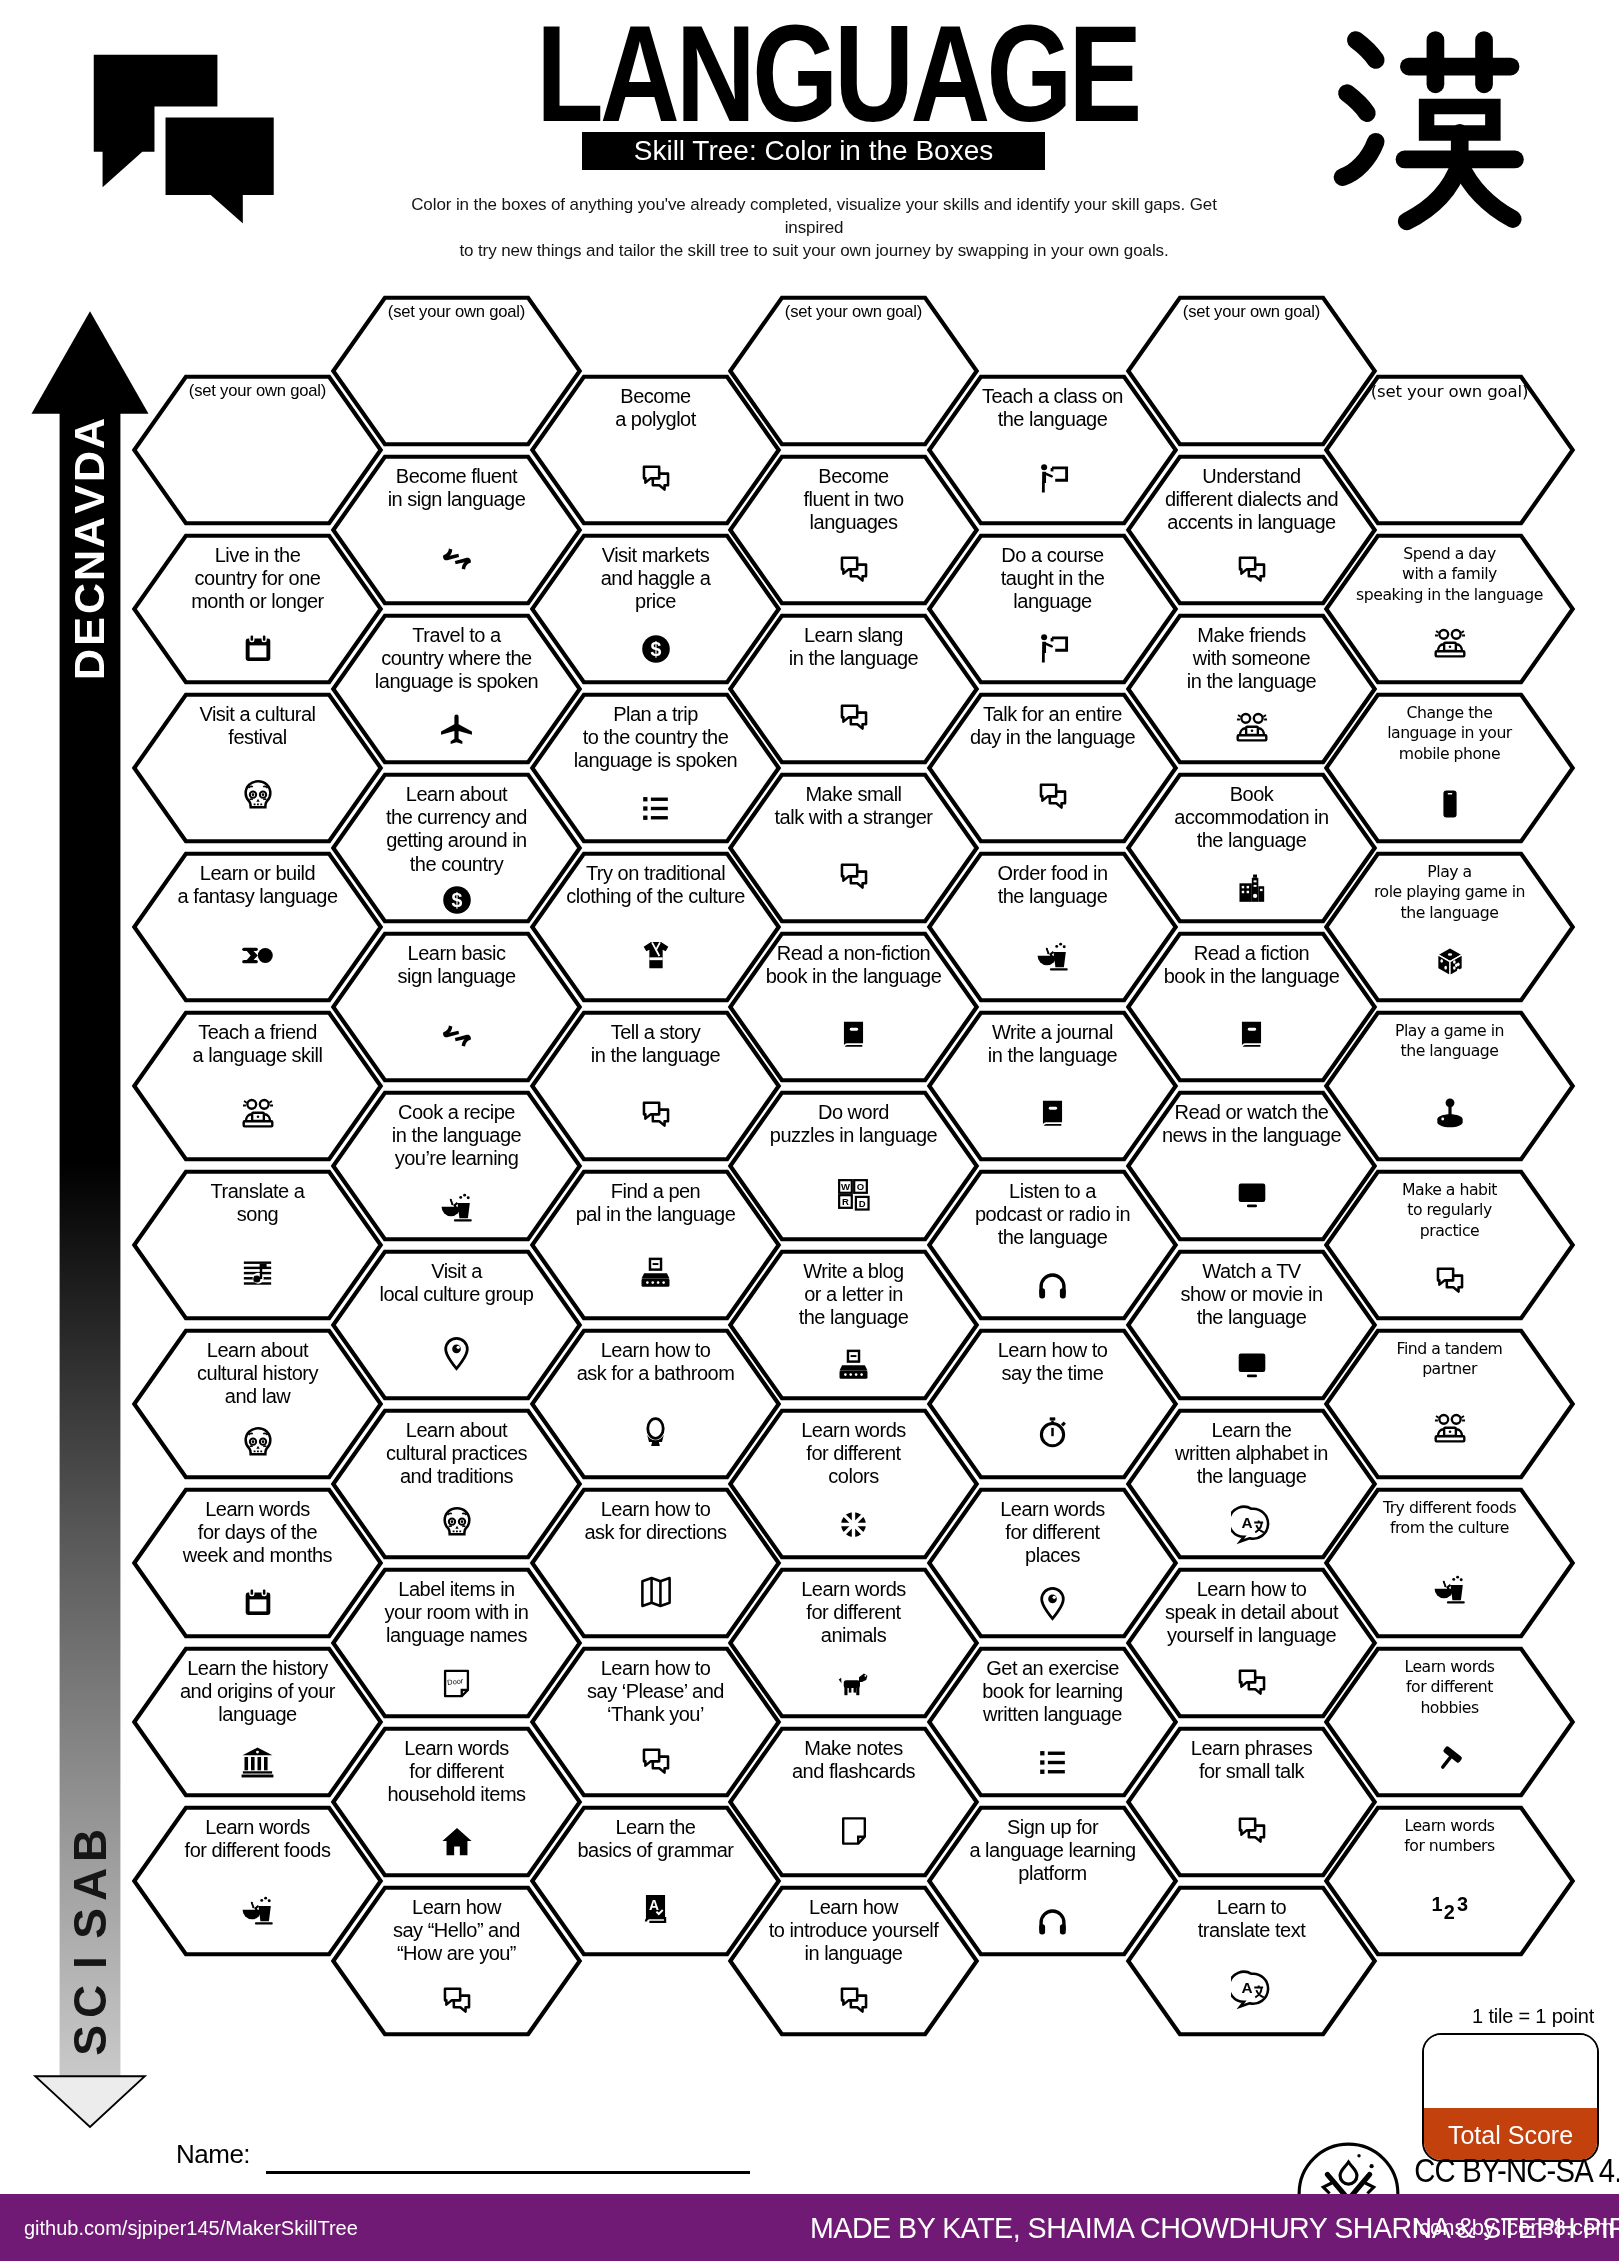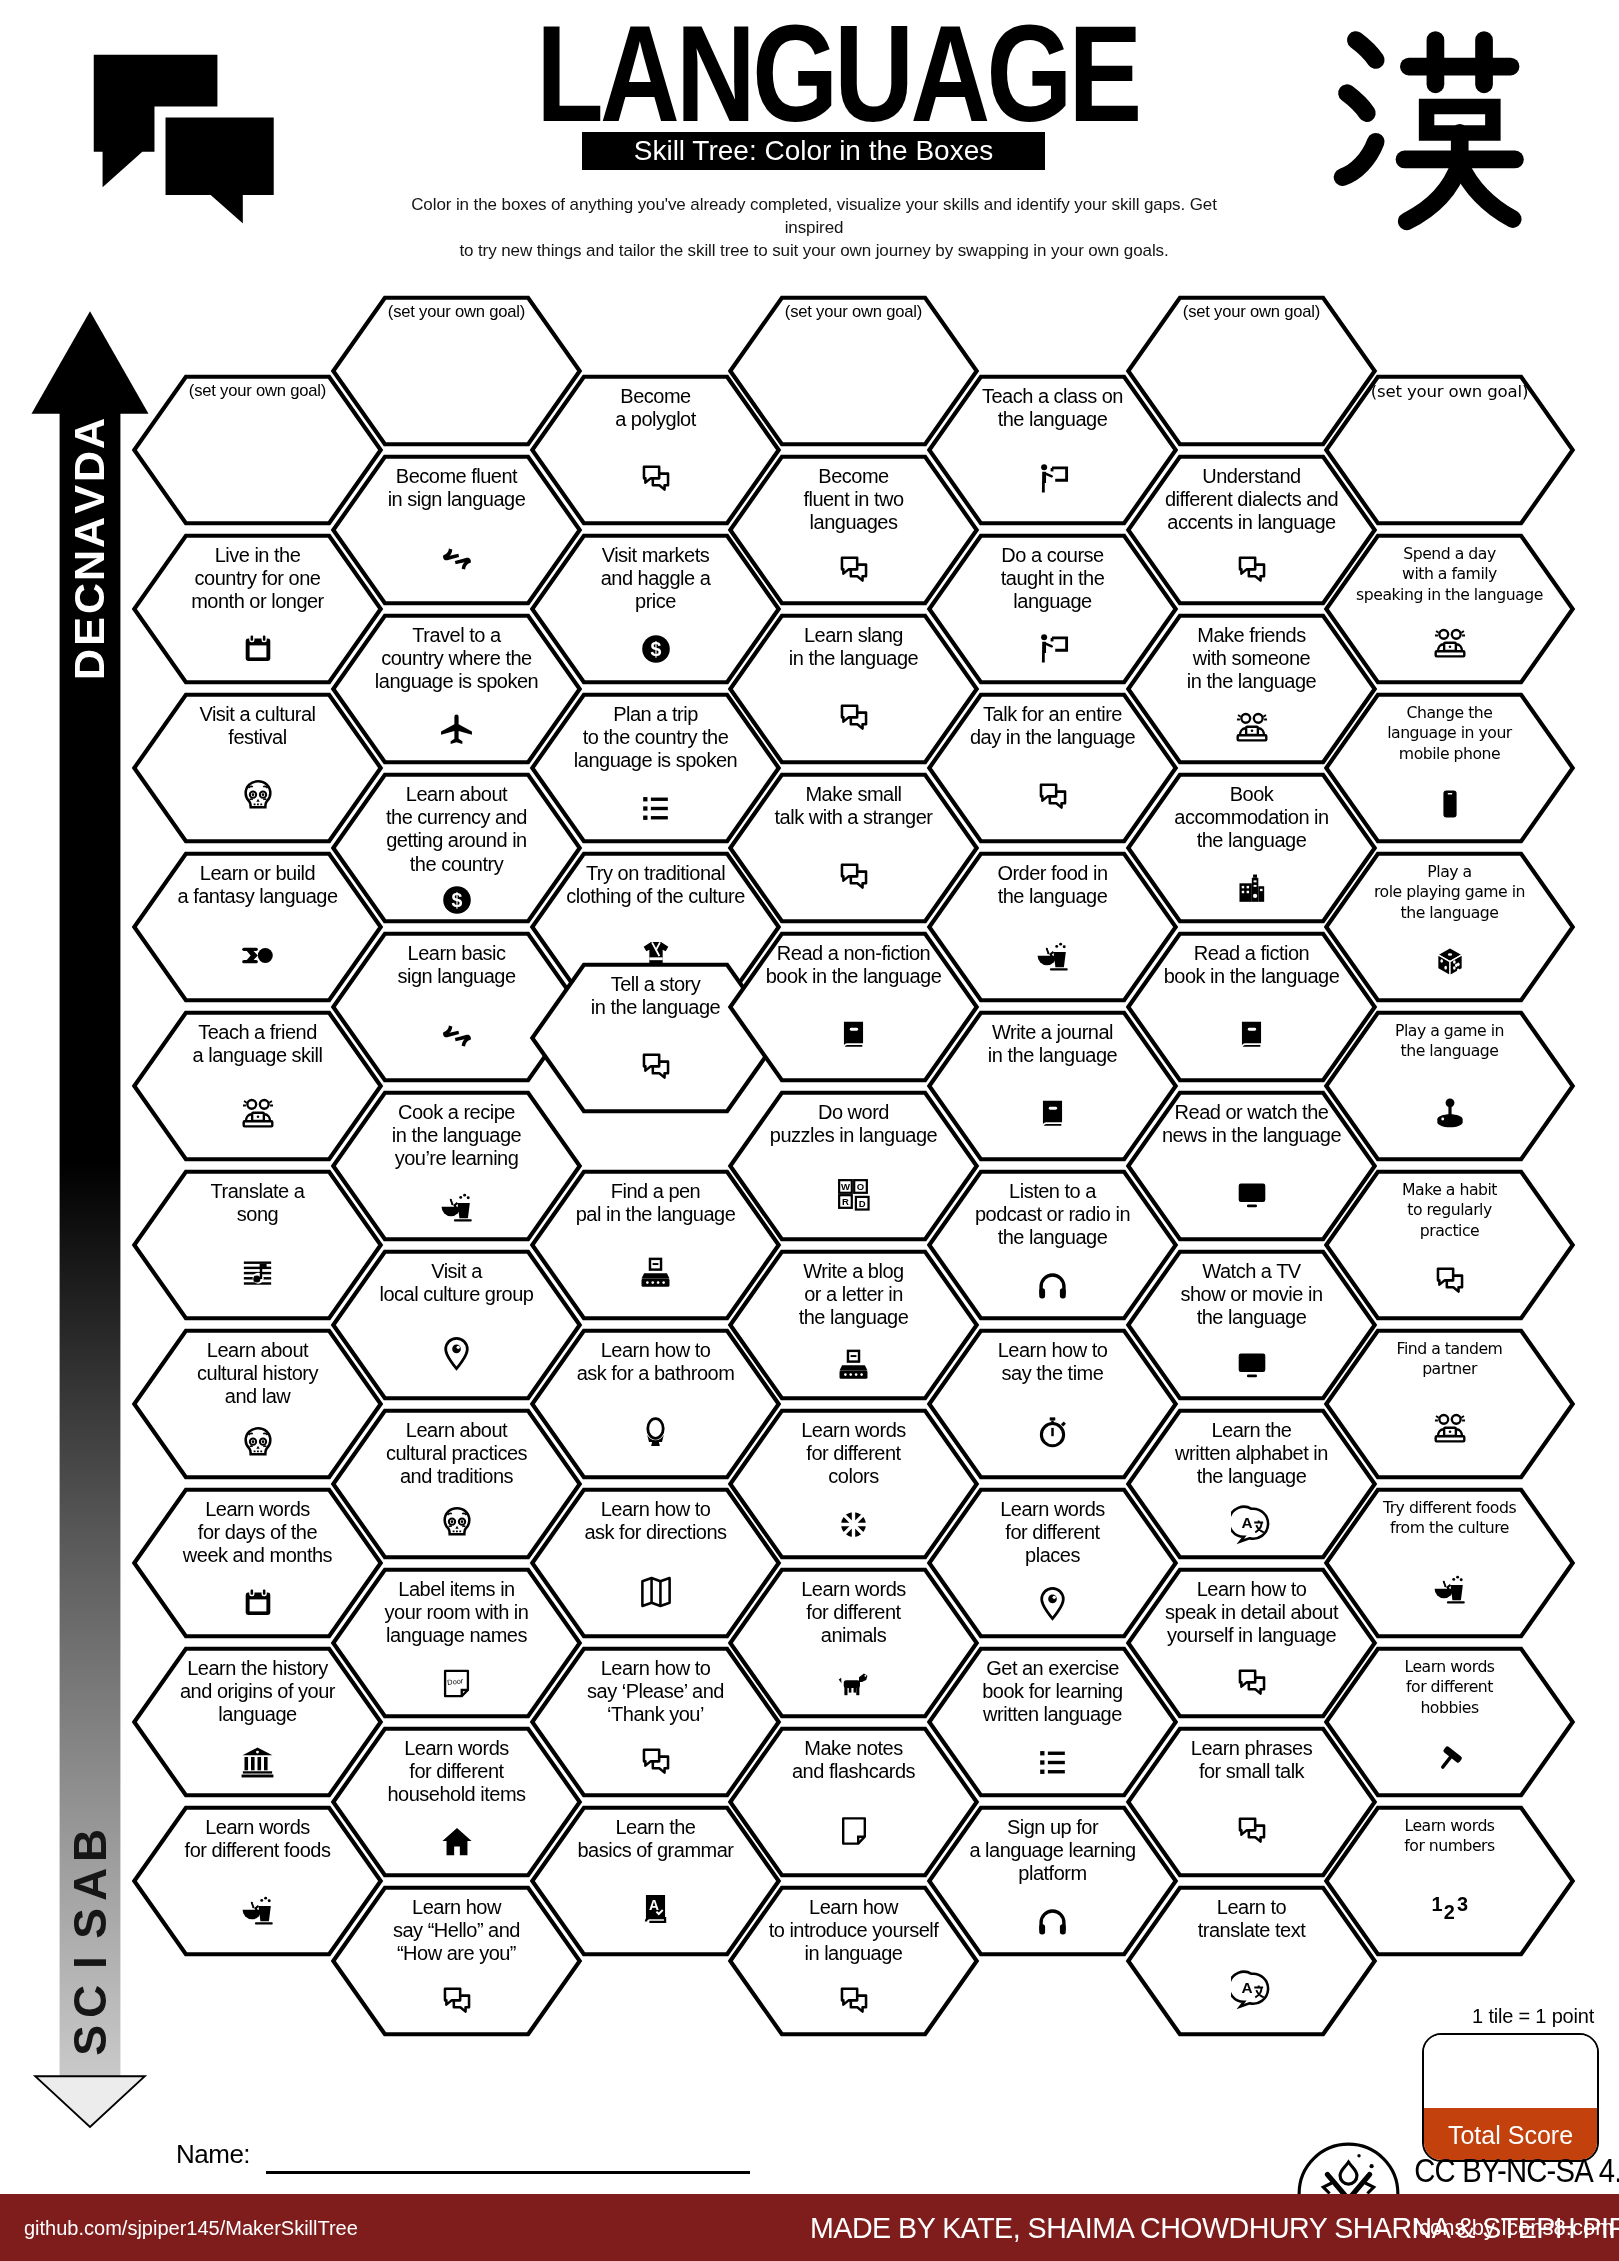--- a/index.html
+++ b/index.html
@@ -41,21 +41,21 @@
   
   .tile-note{left:1364px;top:2005px;width:230px;text-align:right;font-size:20px;letter-spacing:-0.2px;}
   .score-box{left:1422px;top:2033px;width:177px;height:129px;background:#fff;border:2.8px solid #000;
              border-radius:19.4px;box-sizing:border-box;overflow:hidden;}
   .score-write{position:absolute;left:0;top:0;right:0;bottom:53px;background:#fff;}
   .score-band{position:absolute;left:-2.8px;right:-2.8px;bottom:-2.8px;height:55px;background:#c2410c;color:#fff;
               display:flex;align-items:center;justify-content:center;font-size:25px;}
   .license{left:1396px;top:2151px;width:221px;text-align:center;font-size:34px;font-weight:500;
            letter-spacing:-0.9px;white-space:nowrap;}
   
-  .footer{left:0;top:2194px;width:1620px;height:67px;background:#7f1d1d;color:#fff;}
+  .footer{left:0;top:2194px;width:1620px;height:67px;background:#701a75;color:#fff;}
   .footer .ftext{position:absolute;top:50%;transform:translateY(-50%);white-space:nowrap;}
   .f-left{left:24px;font-size:20px;}
   .f-center{left:50%;transform:translate(-50%,-50%) scaleX(.92);font-size:28.6px;font-weight:500;letter-spacing:-0.5px;}
   .f-right{right:6.5px;font-size:22px;}
 </style>
 </head>
 <body>
 
 <div class="page">
 
@@ -554,21 +554,21 @@
 clothing of the culture</div>
           <div class="hex-icon">
             <svg width="40" height="40" viewBox="0 0 24 24">
               <path d="M9 3.6h6l4.4 2.8-1.6 2.8-1.8-1v11.2H8V8.2l-1.8 1-1.6-2.8z" fill="#000"></path>
               <path d="M9.6 3.8L14 12M14.4 3.8l-2.6 5" stroke="#fff" stroke-width="1.1"></path>
               <rect x="8" y="12.8" width="8" height="1.7" fill="#fff"></rect>
             </svg>
           </div>
         </div>
       </div>
-      <div class="hex" style="left: 530px; top: 962px;">
+      <div class="hex" style="left: 530px; top: 1010px;">
         <svg class="shape" width="251" height="152" viewBox="0 0 545 330">
           <polygon points="5,165 117,6 428,6 540,165 428,324 117,324" fill="#ffffff" stroke="#000000" stroke-width="9"></polygon>
         </svg>
         <div class="content">
           <div class="hex-label">Tell a story
 in the language</div>
           <div class="hex-icon">
             <svg width="38" height="38" viewBox="0 0 24 24">
               <path d="M10 8.6h9.6v7.4h-2.2v2.7l-3.3-2.7H10z" fill="#fff" stroke="#000" stroke-width="1.6" stroke-linejoin="round"></path>
               <path d="M4.4 4.2h9.6v7.4H8.6l-3.3 2.7v-2.7H4.4z" fill="#fff" stroke="#000" stroke-width="1.6" stroke-linejoin="round"></path>

